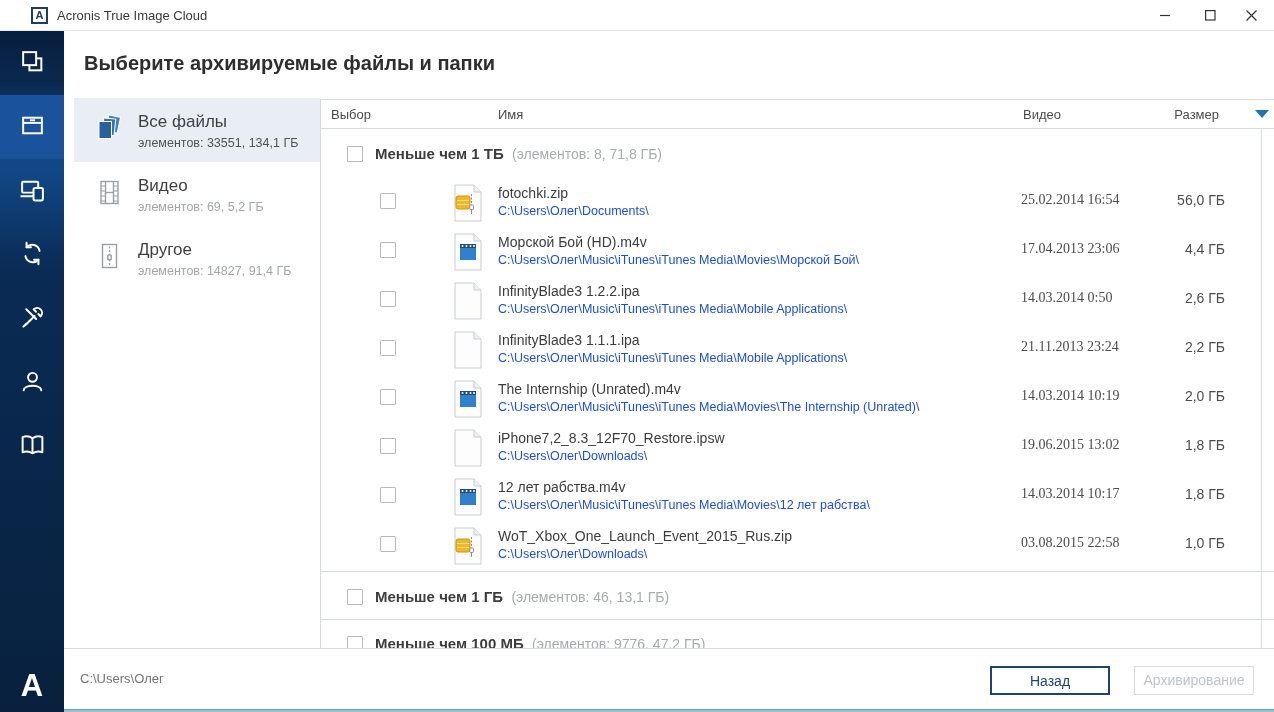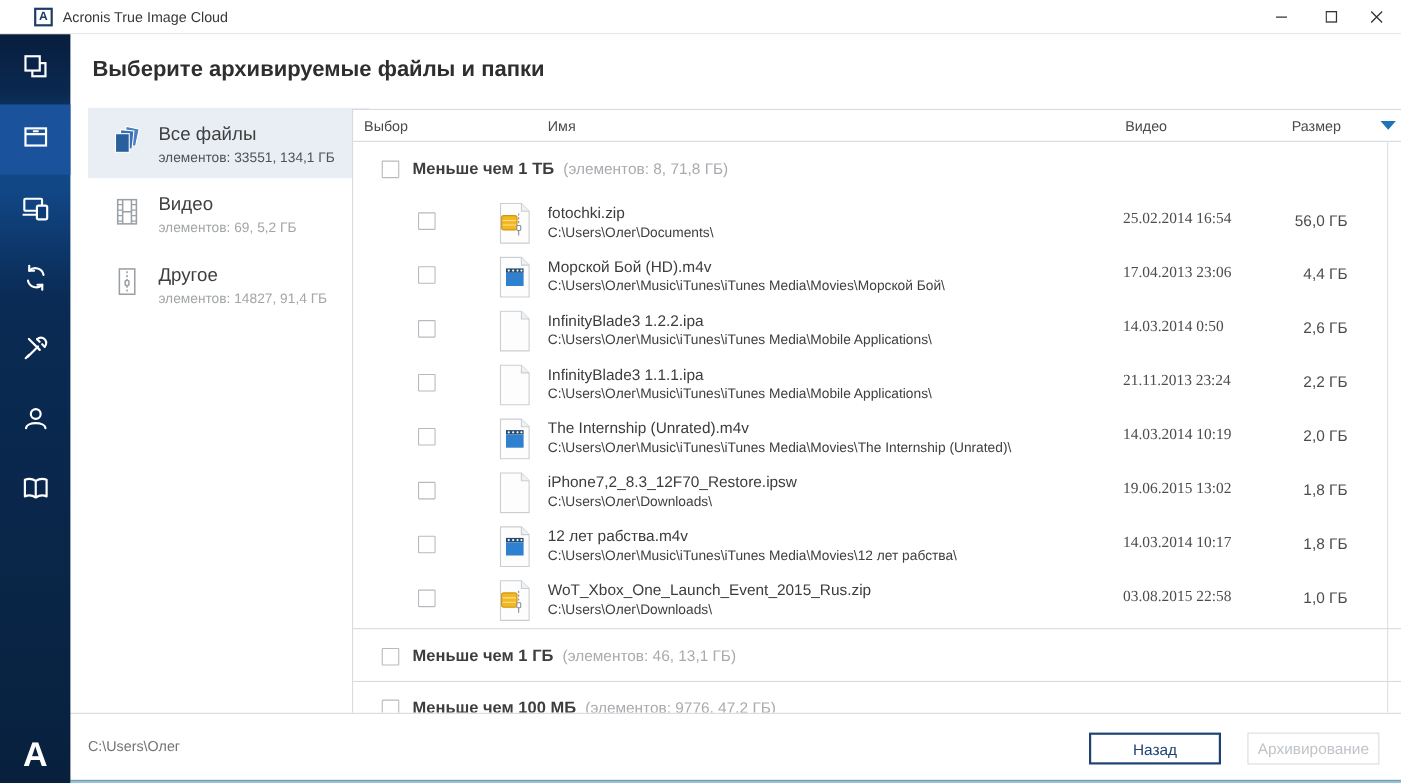--- a/index.html
+++ b/index.html
@@ -19,21 +19,21 @@
   .nav-item { position:absolute; left:0; width:64px; height:64px; display:flex; align-items:center; justify-content:center; cursor:pointer; }
   .nav-item.active { background:#1a529b; }
   .nav-item svg { width:27px; height:27px; stroke:#fff; fill:none; stroke-width:1.9; }
   .sidebar-logo { position:absolute; left:0; bottom:8px; width:64px; text-align:center; color:#fff; font-size:31px; font-weight:bold; font-family:"Liberation Sans", sans-serif; }
 
   
   .main { position:absolute; left:64px; top:31px; width:1210px; height:681px; background:#fff; }
   .page-title { position:absolute; left:20px; top:21px; font-size:20px; font-weight:600; color:#2e2e2e; }
 
   
-  .categories { position:absolute; left:16px; top:67px; width:256px; }
+  .categories { position:absolute; left:0; top:67px; width:256px;padding-left:10px; }
   .cat-item { position:relative; height:64px; cursor:pointer; }
   .cat-item.selected { background:#e9eef5; }
   .cat-icon { position:absolute; left:21px; top:16px; width:29px; height:29px; }
   .cat-title { position:absolute; left:64px; top:14px; font-size:17px; color:#3f3f3f; }
   .cat-meta { position:absolute; left:64px; top:38px; font-size:12.5px; color:#a3a6a9; white-space:nowrap; }
   .cat-item.selected .cat-meta { color:#4f5356; }
 
   
   .table { position:absolute; left:256px; top:68px; right:0; bottom:64px; border-top:1px solid #d8dbde; border-left:1px solid #d8dbde; overflow:hidden; background:#fff; }
   .scroll-track { position:absolute; right:12px; top:29px; bottom:0; width:0; border-right:1px solid #dde0e3; }
@@ -49,21 +49,21 @@
   .group-label { position:absolute; left:54px; top:16px; font-size:15px; font-weight:600; color:#3d3d3d; white-space:nowrap; }
   .group-meta { font-weight:400; color:#a8abae; font-size:14px;margin-top:18px; }
   .group-2 { height:49px; border-top:1px solid #d8dbde; border-bottom:1px solid #d8dbde; }
   .group-3 { height:26px; }
   .group-3 .checkbox { top:16px; } .group-3 .group-label { top:15px; }
 
   .file-row { position:relative; height:49px; }
   .file-row .checkbox { position:absolute; left:59px; top:14px; }
   .file-icon { position:absolute; left:132px; top:5px; width:30px; height:38px; }
   .file-name { position:absolute; left:177px; top:6px; font-size:14px; color:#3c3c3c; white-space:nowrap; }
-  .file-path { position:absolute; left:177px; top:25px; font-size:12.5px; color:#404040; white-space:nowrap; }
+  .file-path { position:absolute; left:177px; top:25px; font-size:12.5px; color:#1d4ed8; white-space:nowrap; }
   .file-date { position:absolute; left:700px; top:13px; font-size:14px; color:#4c4c4c;font-family:Liberation Serif, serif; }
   .file-size { position:absolute; right:49px; top:13px; font-size:14px; color:#4c4c4c; }
 
   .checkbox { width:16px; height:16px; border:1px solid #b6babe; background:#fff; border-radius:1px; cursor:pointer; }
 
   
   .footer { position:absolute; left:0; right:0; bottom:3px; height:61px; background:#fff; border-top:1px solid #dadada; }
   .footer-path { position:absolute; left:16px; top:22px; font-size:13px; color:#737373; }
   .btn { position:absolute; top:17px; width:120px; height:29px; font-size:14px; text-align:center; line-height:26px; background:#fff; cursor:pointer; font-family:"Liberation Sans", sans-serif; }
   .btn-back { right:164px; border:2px solid #1e4373; color:#1e4373; }

